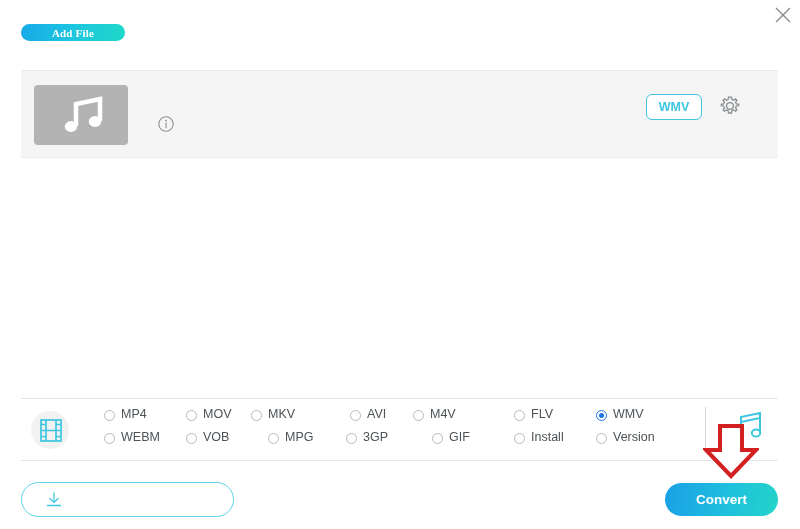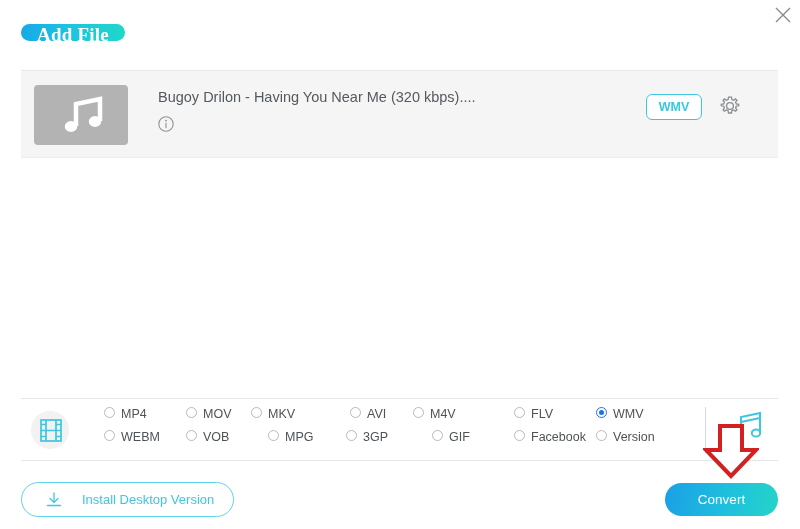--- a/index.html
+++ b/index.html
@@ -33,21 +33,21 @@
     left: 21px;
     top: 24px;
     width: 104px;
     height: 17px;
     border: none;
     border-radius: 16px;
     background: linear-gradient(100deg, #17a8e8 0%, #1cc4e0 45%, #1fd8c9 100%);
     color: #ffffff;
     font-family: "Liberation Serif", serif;
     font-weight: bold;
-    font-size: 19px;
+    font-size: 11px;
     letter-spacing: .2px;
     cursor: pointer;
     padding: 0;
   }
 
   
   .file-row {
     position: absolute;
     left: 21px;
     top: 70px;
@@ -138,21 +138,21 @@
     position: absolute;
     left: 83px;
     top: 8px;
     width: 580px;
   }
   .fmt-line { height: 23px; position: relative; }
   .fmt-opt {
     position: absolute;
     top: 0;
     display: flex;
-    align-items: flex-start;
+    align-items: flex-end;
     gap: 6px;
     cursor: pointer;
     white-space: nowrap;
   }
   .radio {
     width: 11px;
     height: 11px;
     border-radius: 50%;
     border: 1px solid #b9b9b9;
     background: #fff;
@@ -224,20 +224,21 @@
     top: 483px;
     width: 113px;
     height: 33px;
     border: none;
     border-radius: 17px;
     background: linear-gradient(100deg, #1a9fe6 0%, #1fc0dd 55%, #24d4c8 100%);
     color: #ffffff;
     font-size: 13.5px;
     cursor: pointer;
     padding: 0;
+    font-weight: bold;
   }
 </style>
 </head>
 <body>
 
 <div class="close-btn">
   <svg width="26" height="26" viewBox="0 0 26 26">
     <path d="M6 6 L20 20 M20 6 L6 20" stroke="#8a8a8a" stroke-width="1.4" fill="none"></path>
   </svg>
 </div>
@@ -246,21 +247,20 @@
 
 <div class="file-row">
   <div class="thumb">
     <svg width="44" height="38" viewBox="0 0 44 38">
       <path d="M16 30 L16 8 L40 3 L40 25" stroke="#ffffff" stroke-width="4.5" fill="none" stroke-linejoin="miter"></path>
       <ellipse cx="11" cy="30.5" rx="6.2" ry="5.4" fill="#ffffff"></ellipse>
       <ellipse cx="35" cy="25.5" rx="6.2" ry="5.4" fill="#ffffff"></ellipse>
     </svg>
   </div>
 
-  <div class="file-title">Bugoy Drilon - Having You Near Me (320 kbps)....</div>
 
   <div class="info-icon">
     <svg width="18" height="18" viewBox="0 0 18 18">
       <circle cx="9" cy="9" r="7.2" fill="none" stroke="#8e9295" stroke-width="1.1"></circle>
       <circle cx="9" cy="5.6" r="0.95" fill="#8e9295"></circle>
       <path d="M9 8.1 L9 12.8" stroke="#8e9295" stroke-width="1.1" stroke-linecap="round"></path>
     </svg>
   </div>
 
   <div class="fmt-pill">WMV</div>
@@ -333,21 +333,21 @@
       <label class="fmt-opt" style="left:242px">
           <span class="radio"></span>
           <span class="fmt-label">3GP</span>
         </label>
       <label class="fmt-opt" style="left:328px">
           <span class="radio"></span>
           <span class="fmt-label">GIF</span>
         </label>
       <label class="fmt-opt" style="left:410px">
           <span class="radio"></span>
-          <span class="fmt-label">Facebook</span>
+          <span class="fmt-label">Install</span>
         </label>
       <label class="fmt-opt" style="left:492px">
           <span class="radio"></span>
           <span class="fmt-label">Version</span>
         </label>
     </div>
   </div>
 
   <div class="fmt-divider"></div>
 
@@ -372,16 +372,15 @@
 <button class="install-btn">
   <span class="dl-ico">
     <svg width="20" height="20" viewBox="0 0 20 20">
       <g stroke="#3ec6e0" stroke-width="1.3" fill="none" stroke-linecap="round">
         <path d="M10 3 L10 12"></path>
         <path d="M6 8.5 L10 12.4 L14 8.5"></path>
         <path d="M3.5 15.5 L16.5 15.5"></path>
       </g>
     </svg>
   </span>
-  <span class="ib-label">Install Desktop Version</span>
 </button>
 
 <button class="convert-btn">Convert</button>
 
 </body></html>

